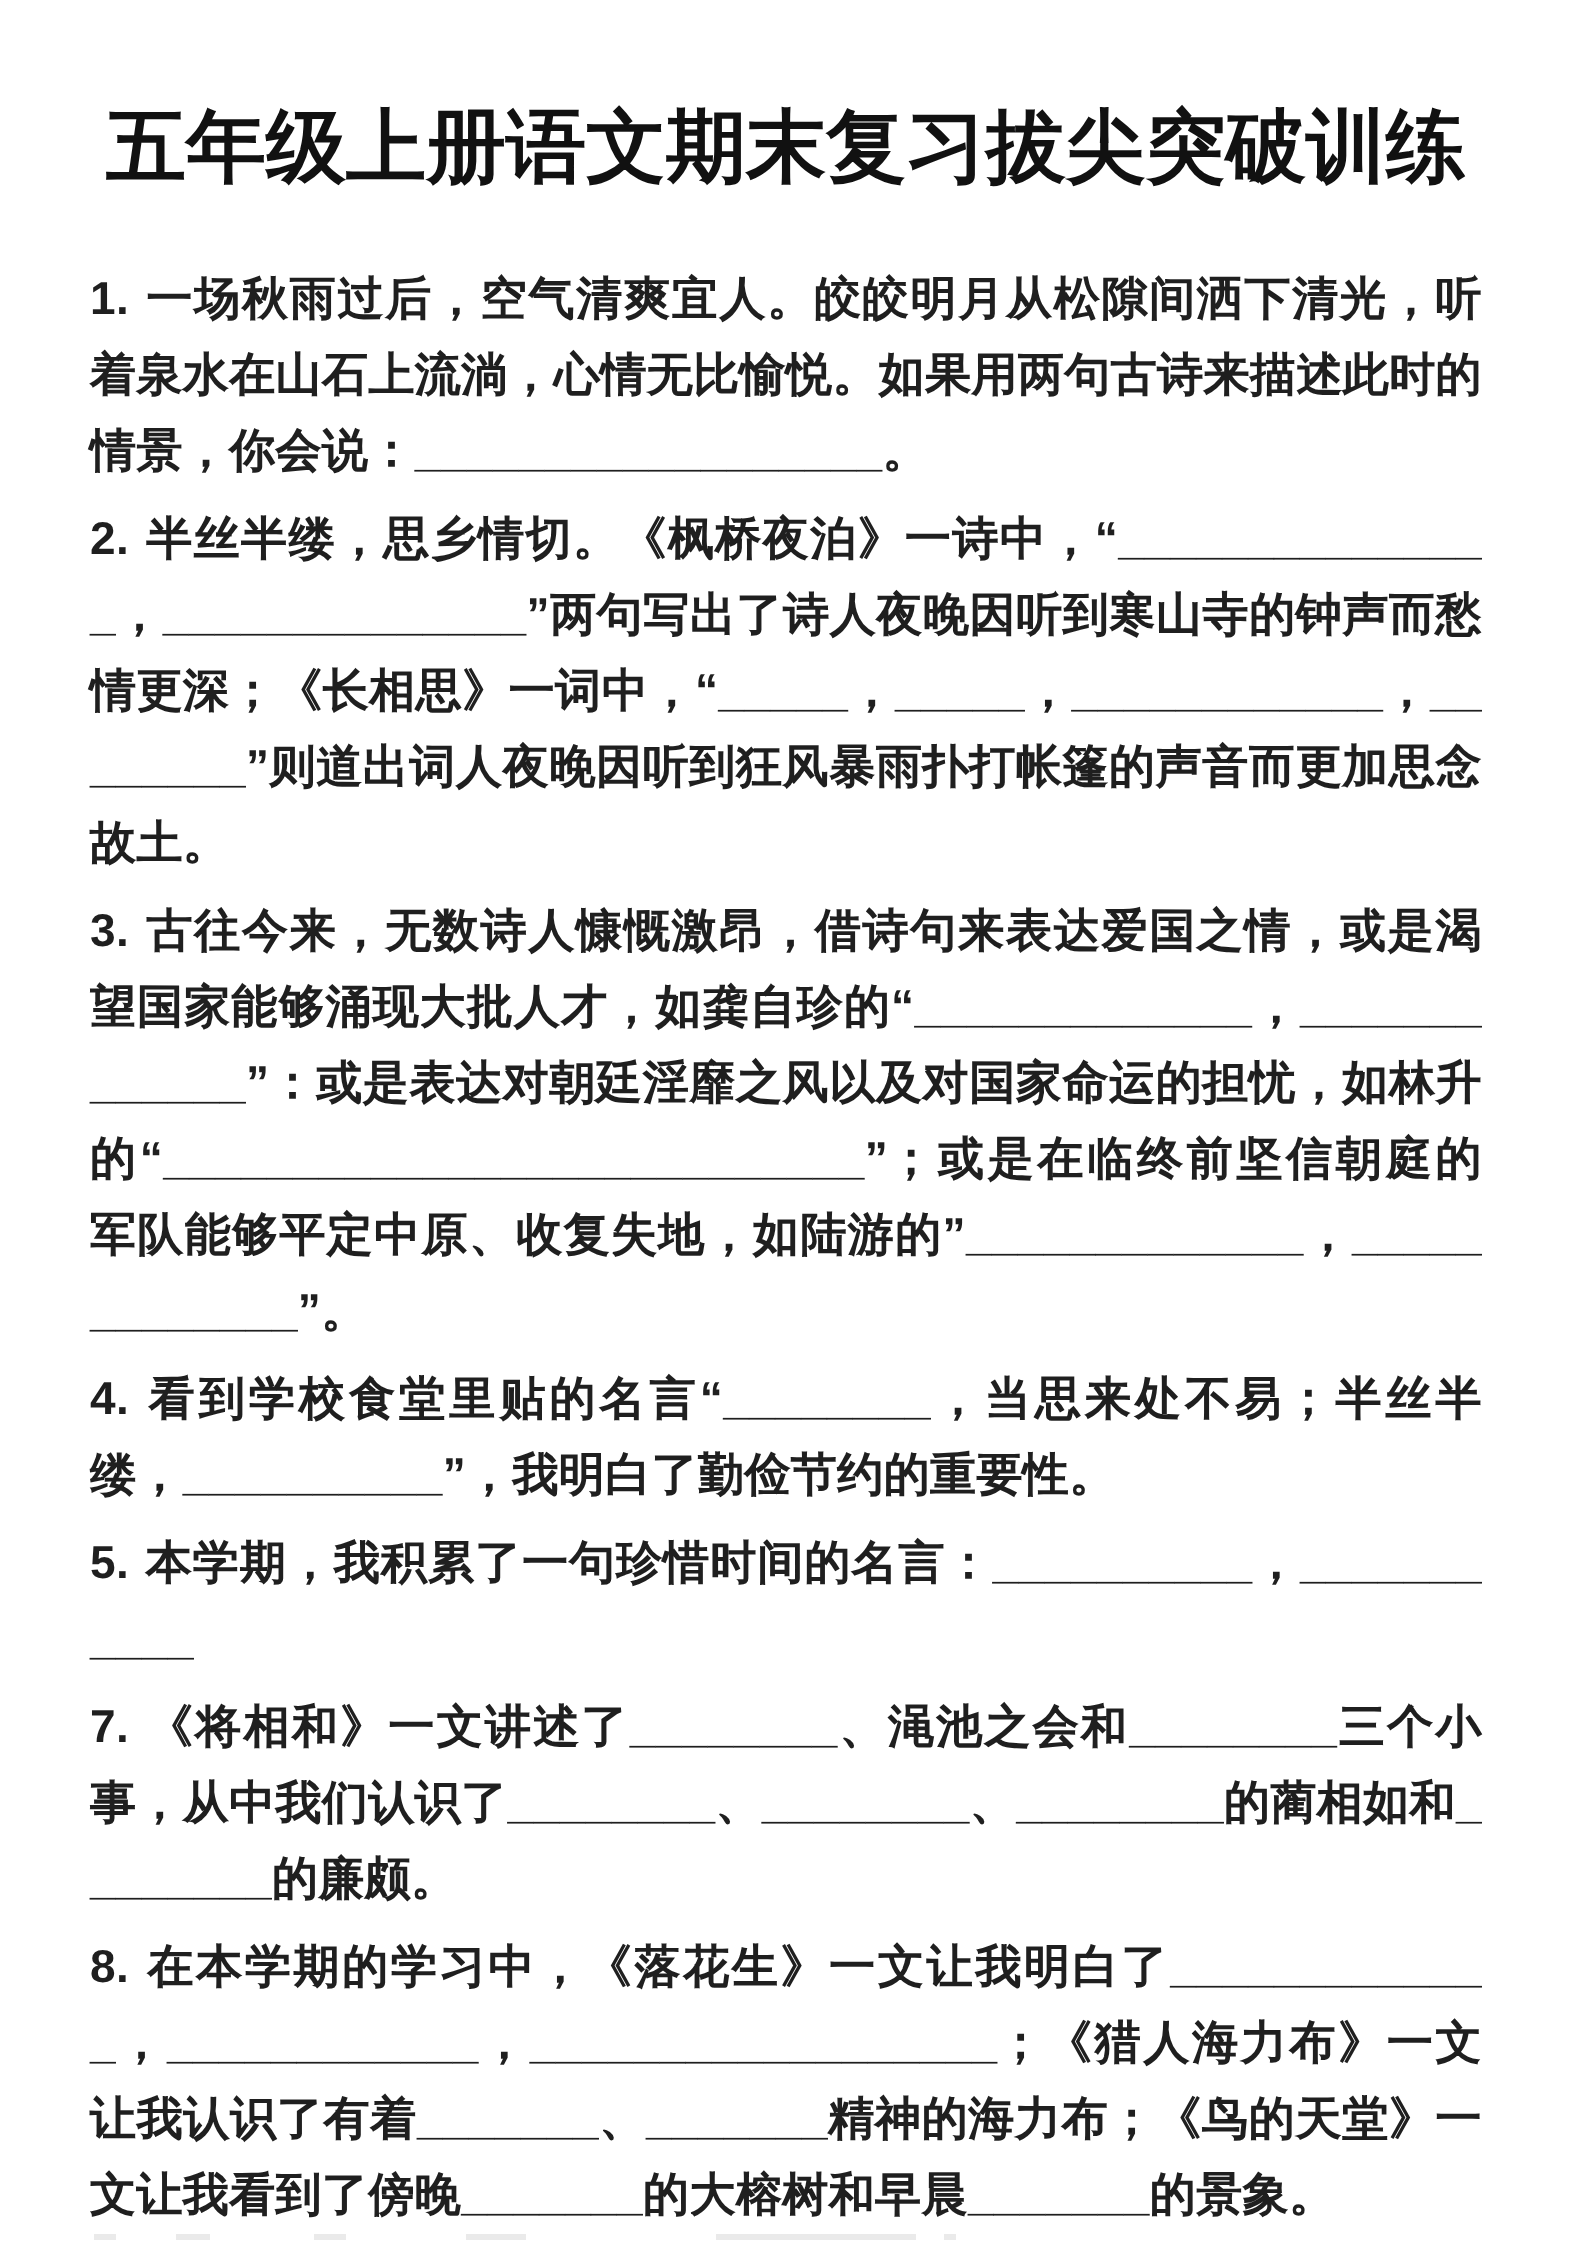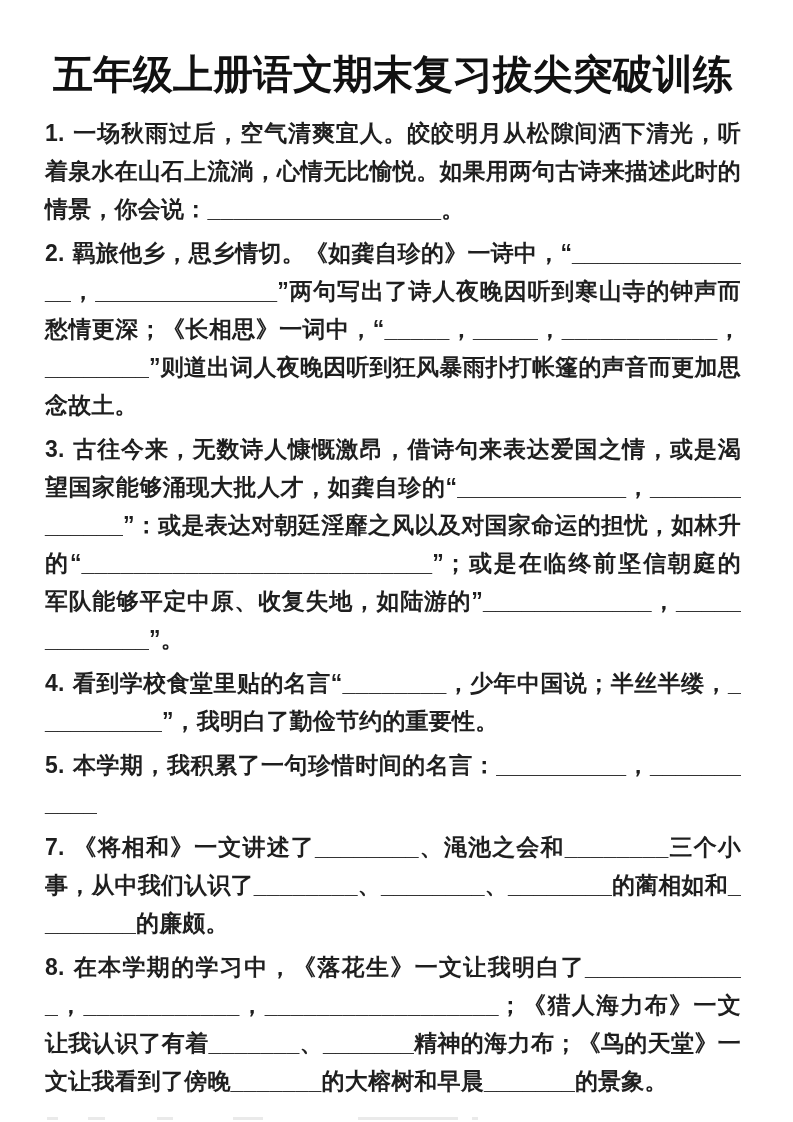--- a/index.html
+++ b/index.html
@@ -12,21 +12,21 @@
     padding: 40px 52px 0 45px;
     overflow: hidden;
     font-family: "Liberation Sans", "DejaVu Sans", sans-serif;
     color: #1f1f1f;
   }
   .title {
     font-size: 40px;
     line-height: 1.2;
     font-weight: 900;
     text-align: center;
-    margin: 10px 0 16px 0;
+    margin: 10px 0 32px 0;
     color: #111111;
     white-space: nowrap;
   }
   .questions { display: block; }
   .q {
     font-size: 23px;
     line-height: 38px;
     margin: 0 0 6px 0;
     text-align: justify;
     word-break: break-all;
@@ -54,25 +54,25 @@
 <body>
 
 <div class="page">
 
   <h1 class="title">五年级上册语文期末复习拔尖突破训练</h1>
 
   <section class="questions">
 
     <p class="q"><span class="qnum">1.</span><span>一场秋雨过后，空气清爽宜人。皎皎明月从松隙间洒下清光，听着泉水在山石上流淌，心情无比愉悦。如果用两句古诗来描述此时的情景，你会说：__________________。</span></p>
 
-    <p class="q"><span class="qnum">2.</span><span>羁旅他乡，思乡情切。《如龚自珍的》一诗中，“_______________，______________”两句写出了诗人夜晚因听到寒山寺的钟声而愁情更深；《长相思》一词中，“_____，_____，____________，________”则道出词人夜晚因听到狂风暴雨扑打帐篷的声音而更加思念故土。</span></p>
+    <p class="q"><span class="qnum">2.</span><span>半丝半缕，思乡情切。《枫桥夜泊》一诗中，“_______________，______________”两句写出了诗人夜晚因听到寒山寺的钟声而愁情更深；《长相思》一词中，“_____，_____，____________，________”则道出词人夜晚因听到狂风暴雨扑打帐篷的声音而更加思念故土。</span></p>
 
     <p class="q"><span class="qnum">3.</span><span>古往今来，无数诗人慷慨激昂，借诗句来表达爱国之情，或是渴望国家能够涌现大批人才，如龚自珍的“_____________，_____________”：或是表达对朝廷淫靡之风以及对国家命运的担忧，如林升的“___________________________”；或是在临终前坚信朝庭的军队能够平定中原、收复失地，如陆游的”_____________，_____________”。</span></p>
 
-    <p class="q"><span class="qnum">4.</span><span>看到学校食堂里贴的名言“________，少年中国说；半丝半缕，__________”，我明白了勤俭节约的重要性。</span></p>
+    <p class="q"><span class="qnum">4.</span><span>看到学校食堂里贴的名言“________，当思来处不易；半丝半缕，__________”，我明白了勤俭节约的重要性。</span></p>
 
     <p class="q"><span class="qnum">5.</span><span>本学期，我积累了一句珍惜时间的名言：__________，___________</span></p>
 
 
     <p class="q"><span class="qnum">7.</span><span>《将相和》一文讲述了________、渑池之会和________三个小事，从中我们认识了________、________、________的蔺相如和________的廉颇。</span></p>
 
     <p class="q"><span class="qnum">8.</span><span>在本学期的学习中，《落花生》一文让我明白了_____________，____________，__________________；《猎人海力布》一文让我认识了有着_______、_______精神的海力布；《鸟的天堂》一文让我看到了傍晚_______的大榕树和早晨_______的景象。</span></p>
 
   </section>
 

